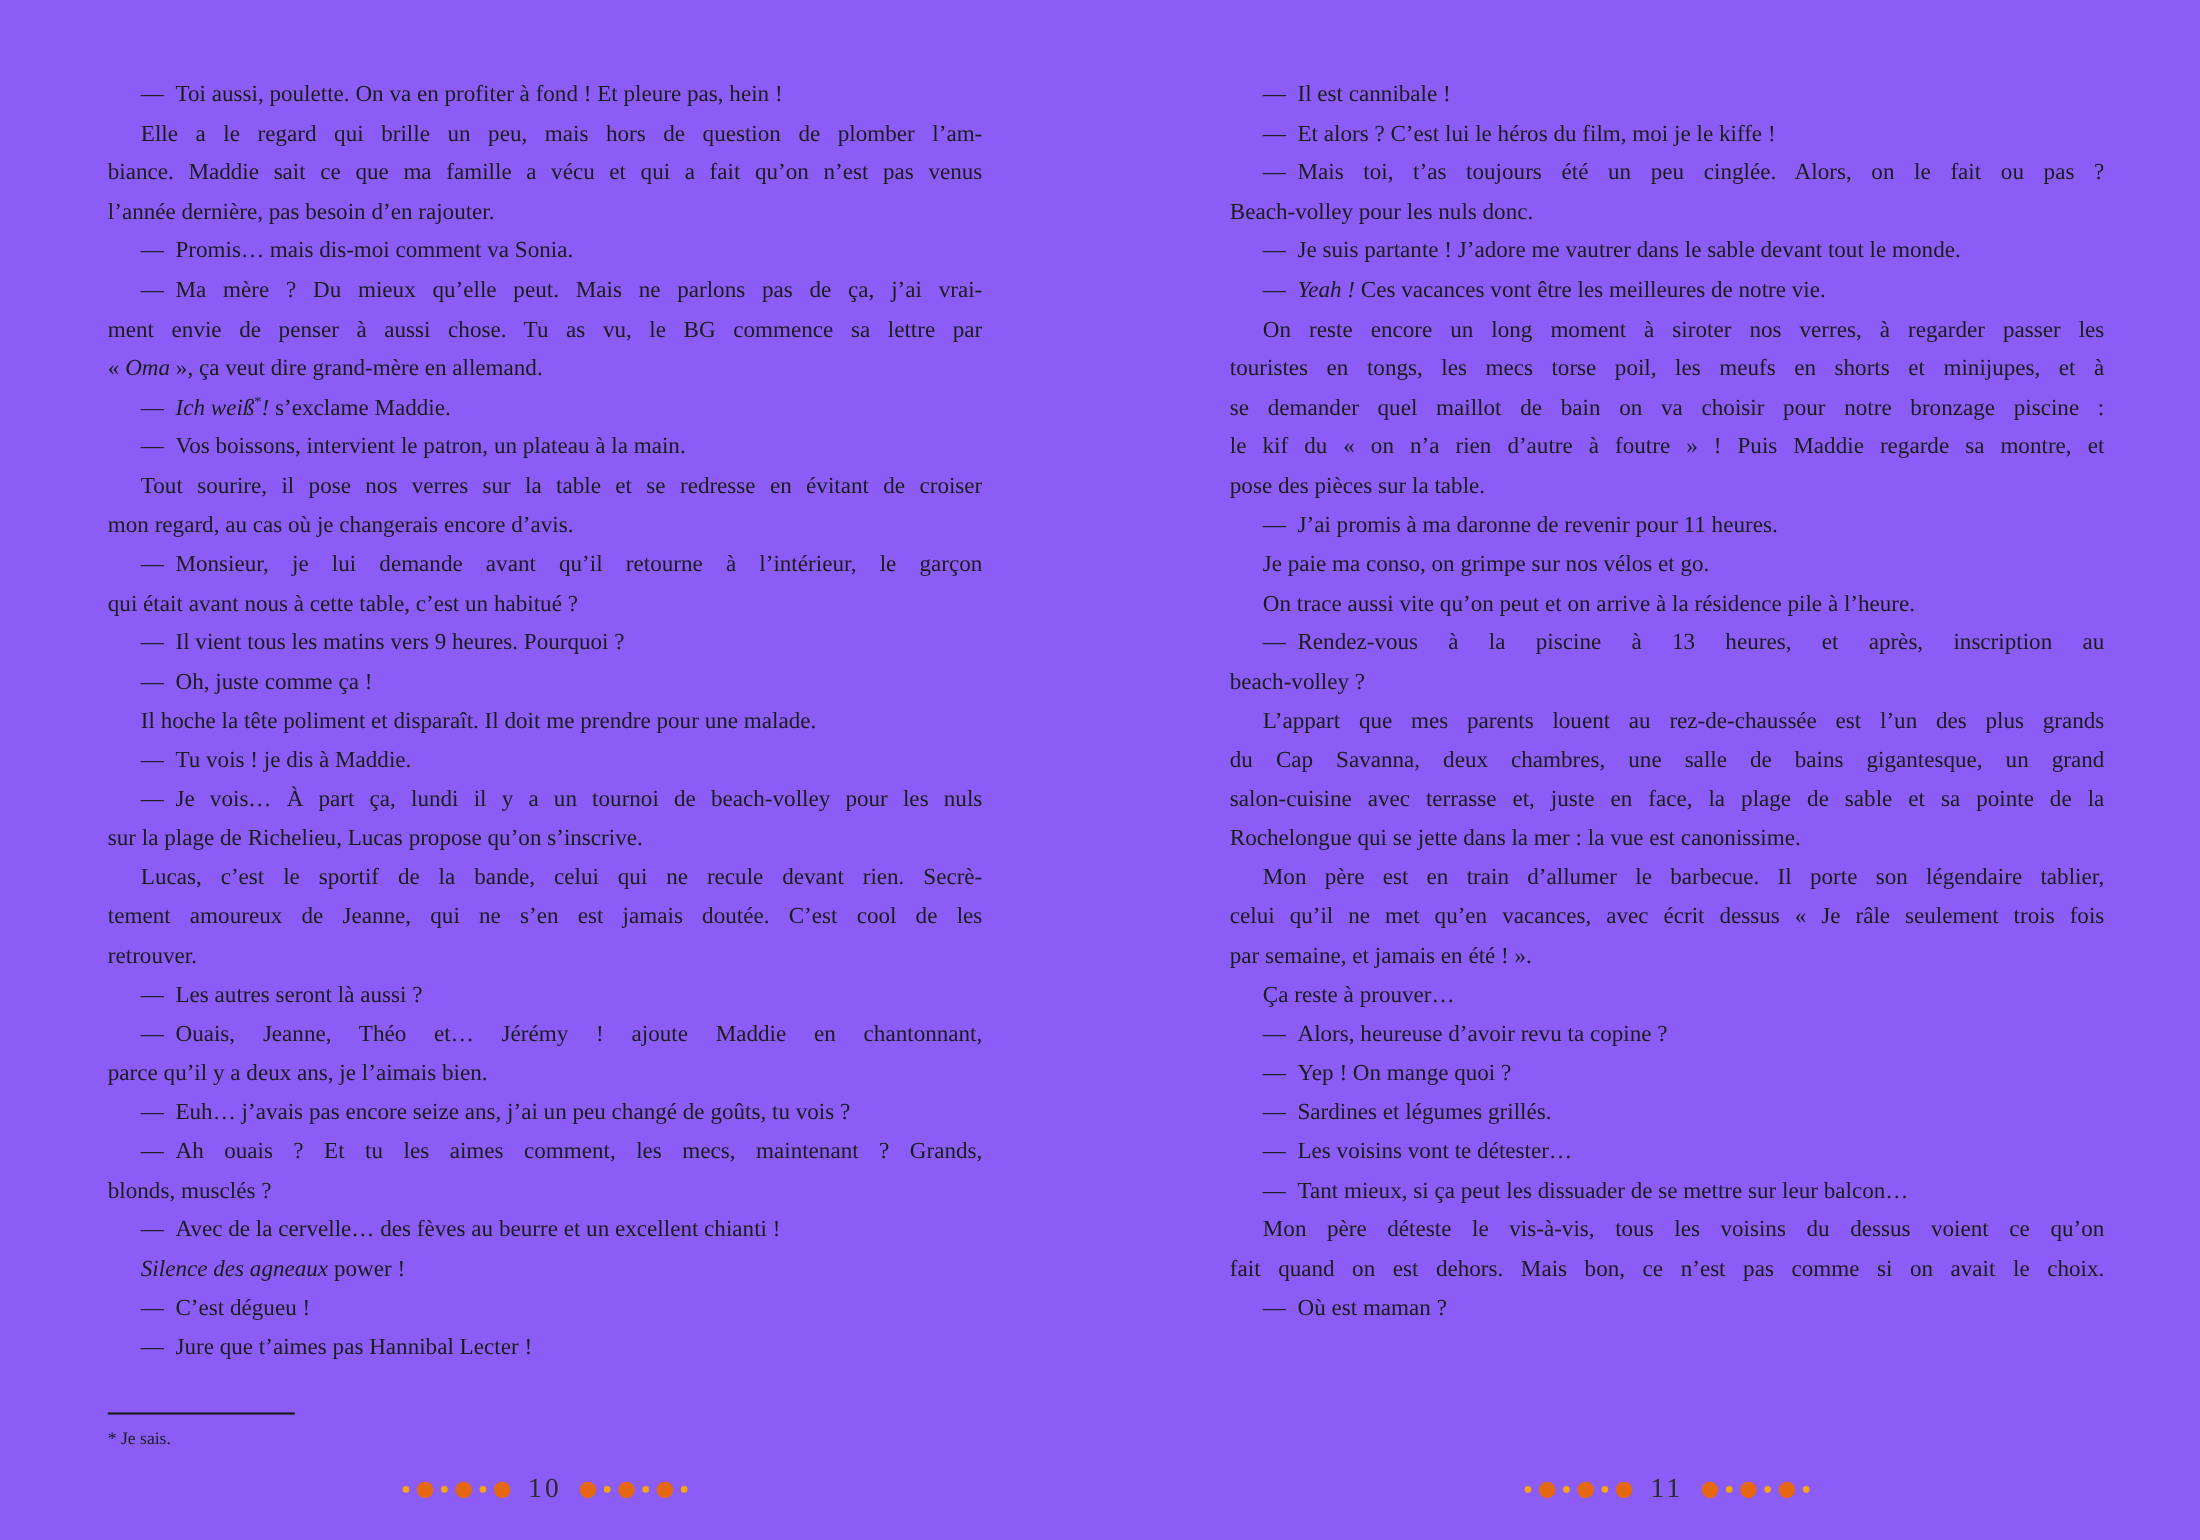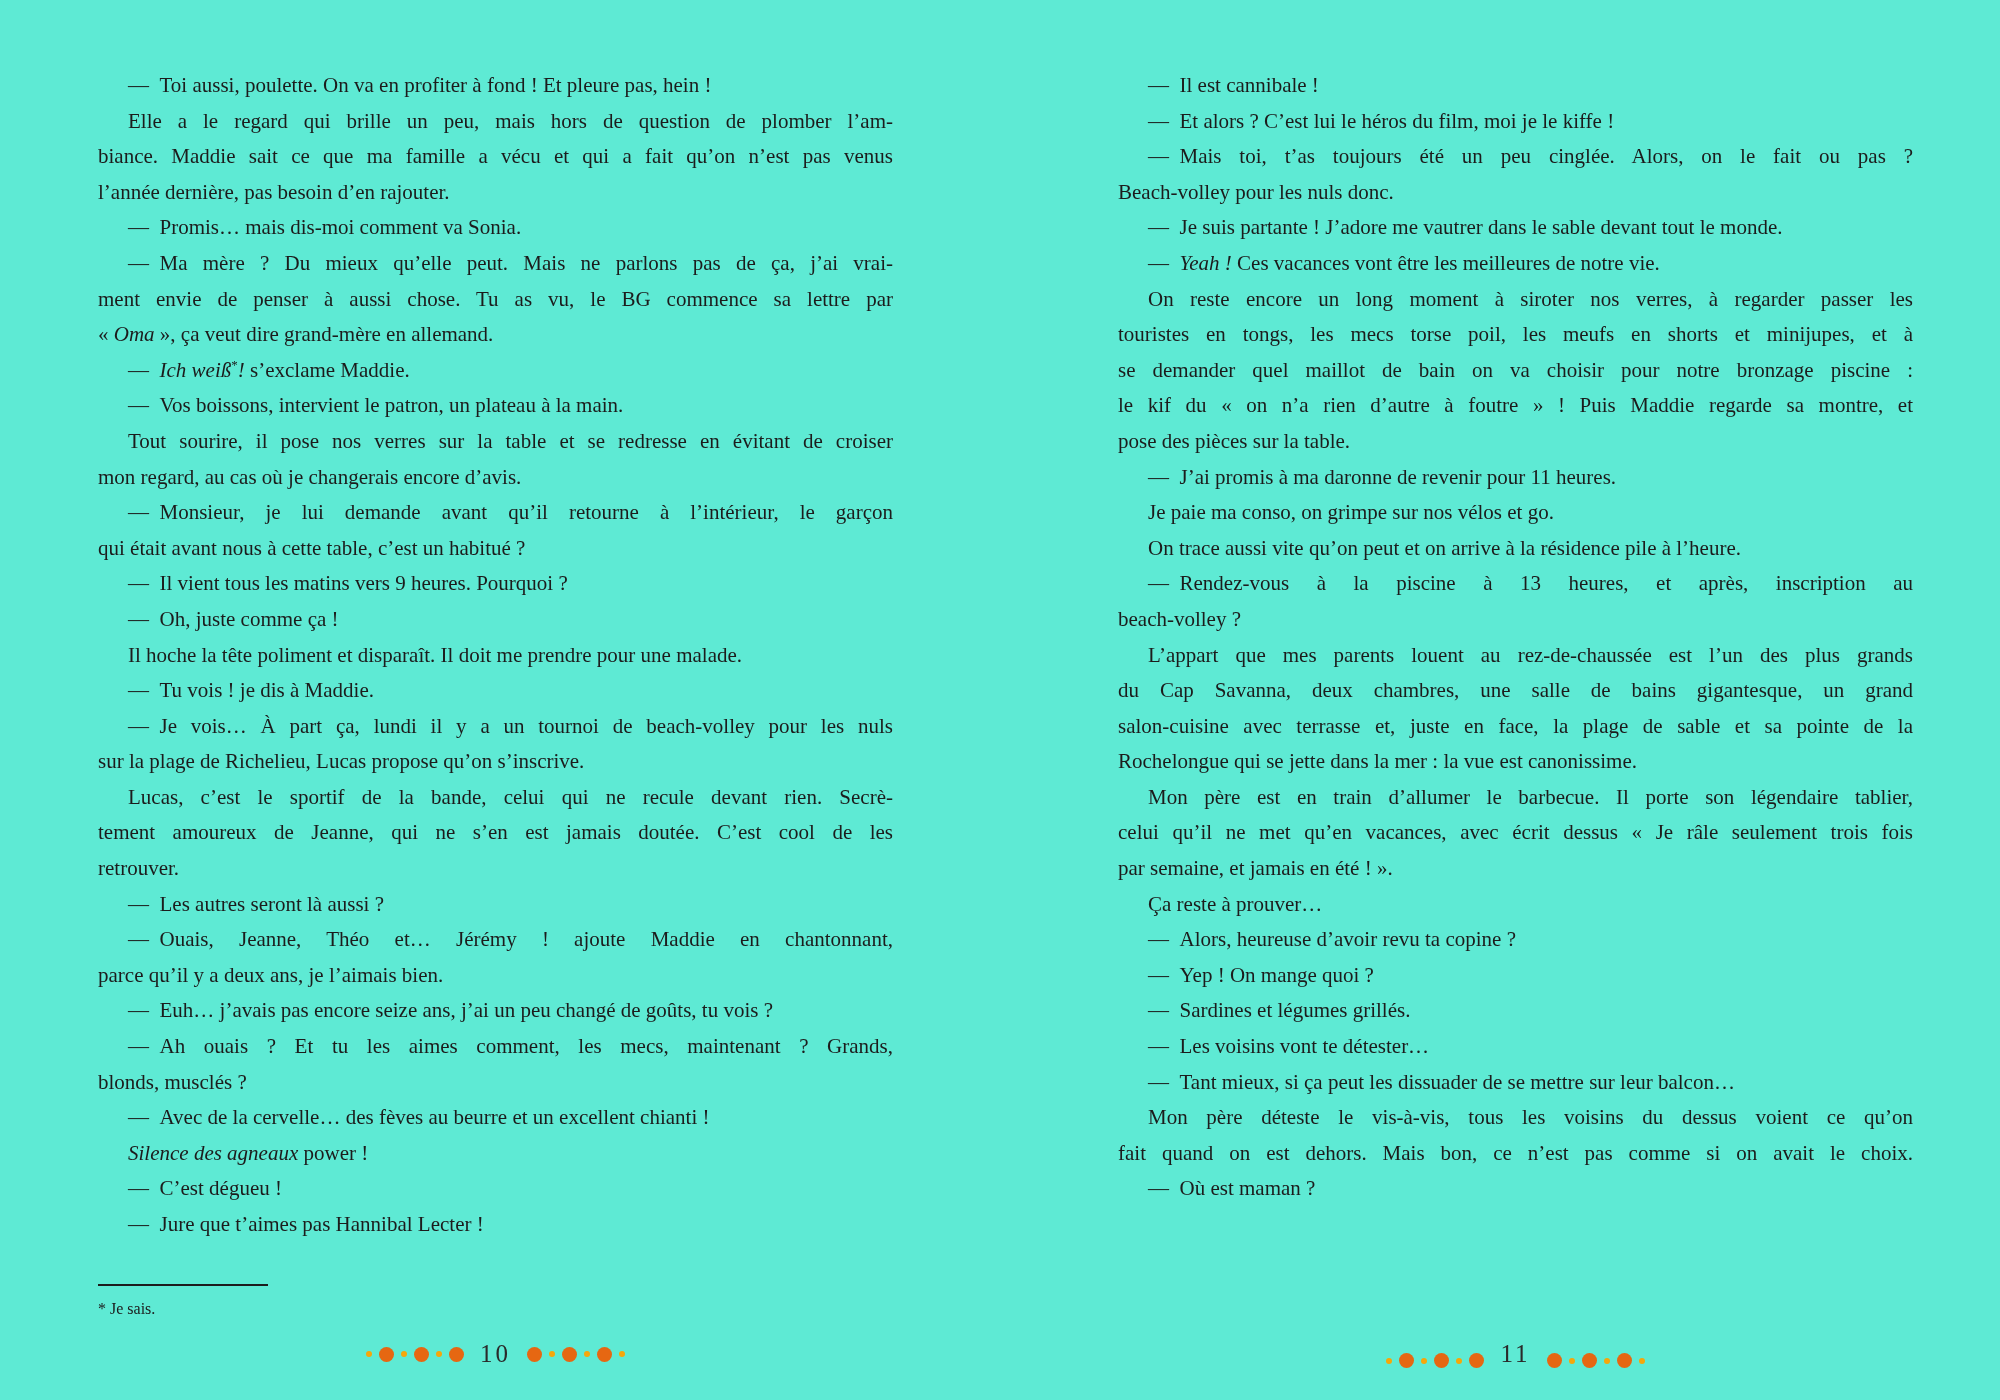--- a/index.html
+++ b/index.html
@@ -1,37 +1,37 @@
 <!DOCTYPE html>
 <html><head>
 <meta charset="utf-8">
 <title>Book spread</title>
 <style>
   html,body{margin:0;padding:0;background:#ffffff;}
   body{width:2000px;height:1400px;overflow:hidden;position:relative;
        font-family:"Liberation Serif", serif;color:#1c1c1c;}
-  .spread{position:absolute;inset:0;background:#5eead4;}
+  .spread{position:absolute;inset:0;background:#8b5cf6;}
   .page{position:absolute;top:0;height:1400px;width:1000px;}
   .page.left{left:0;}
   .page.right{left:1000px;}
   .text-block{position:absolute;top:68px;width:795px;}
   .page.left .text-block{left:98px;}
   .page.right .text-block{left:118px;}
   .line{height:35.6px;line-height:35.6px;font-size:21px;white-space:nowrap;}
   .line.indent{padding-left:30px;}
   .line.justify{text-align:justify;text-align-last:justify;}
   .line em{font-style:italic;}
   .line sup{font-size:0.62em;vertical-align:super;line-height:0;}
   .footnote{position:absolute;left:98px;top:1284px;width:795px;}
   .footnote-rule{width:170px;border-top:2px solid #1c1c1c;margin-bottom:10px;}
   .footnote-text{font-size:16px;line-height:26px;}
   .footer{position:absolute;top:1340px;width:795px;display:flex;
           justify-content:center;align-items:center;}
   .page.left .footer{left:98px;}
-  .page.right .footer{left:118px;align-items:flex-end;}
+  .page.right .footer{left:118px;}
   .dots{display:inline-flex;align-items:center;gap:7px;}
   .dot{display:inline-block;border-radius:50%;}
   .dot.b{width:15px;height:15px;}
   .dot.s{width:6px;height:6px;}
   .pagenum{margin:0 16px;font-size:25px;letter-spacing:3px;color:#2a2a2a;}
 </style>
 </head>
 <body>
 
 <div class="spread">

